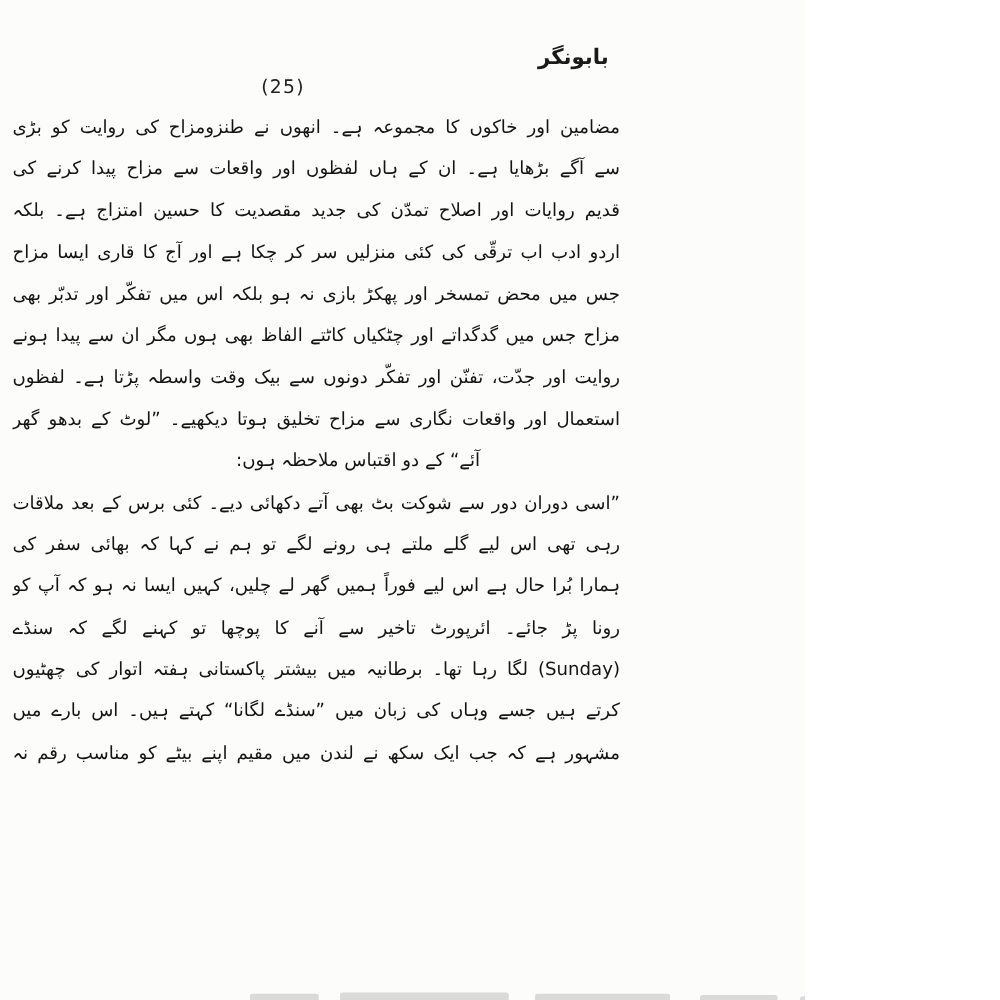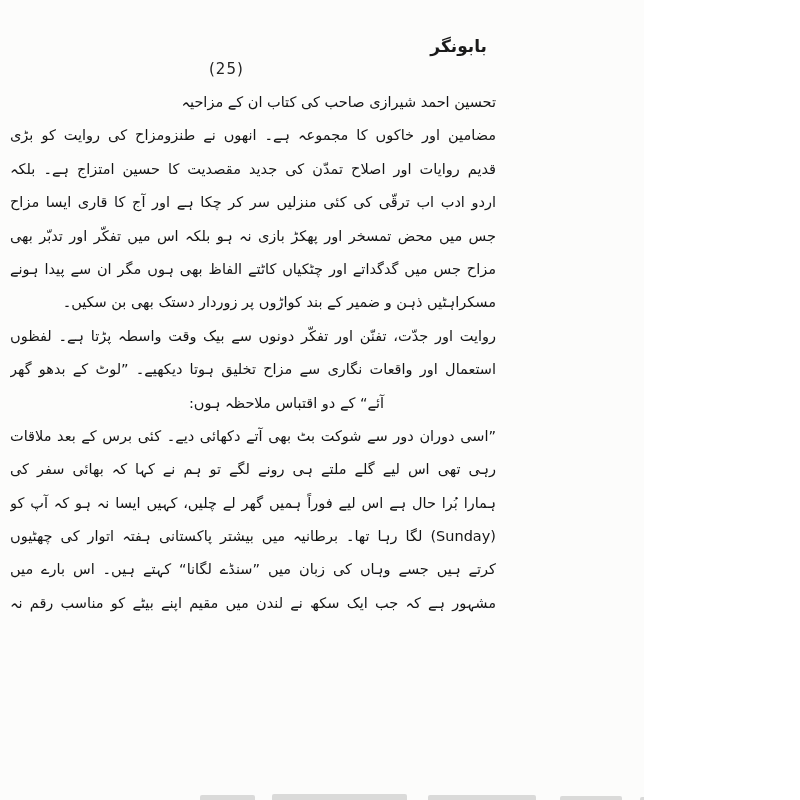--- a/index.html
+++ b/index.html
@@ -86,33 +86,33 @@
 </head>
 <body>
 
 <div class="page">
 
   <div class="running-head">بابونگر</div>
 
   <div class="page-number">(25)</div>
 
   <div class="text-col">
-    <div class="line">تحسین احمد شیرازی صاحب کی کتاب ان کے مزاحیہ</div>
     <div class="line justify">مضامین اور خاکوں کا مجموعہ ہے۔ انھوں نے طنزومزاح کی روایت کو بڑی خوبصورتی</div>
+    <div class="line justify">سے آگے بڑھایا ہے۔ ان کے ہاں لفظوں اور واقعات سے مزاح پیدا کرنے کی</div>
     <div class="line justify">قدیم روایات اور اصلاح تمدّن کی جدید مقصدیت کا حسین امتزاج ہے۔ بلکہ شعبۂ</div>
     <div class="line justify">اردو ادب اب ترقّی کی کئی منزلیں سر کر چکا ہے اور آج کا قاری ایسا مزاح چاہتا ہے</div>
     <div class="line justify">جس میں محض تمسخر اور پھکڑ بازی نہ ہو بلکہ اس میں تفکّر اور تدبّر بھی موجود ہو۔ ایسا</div>
     <div class="line justify">مزاح جس میں گدگداتے اور چٹکیاں کاٹتے الفاظ بھی ہوں مگر ان سے پیدا ہونے والی</div>
-    <div class="line">مسکراہٹیں ذہن و ضمیر کے بند کواڑوں پر زوردار دستک بھی بن سکیں۔</div>
     <div class="line justify">روایت اور جدّت، تفنّن اور تفکّر دونوں سے بیک وقت واسطہ پڑتا ہے۔ لفظوں کے</div>
     <div class="line justify">استعمال اور واقعات نگاری سے مزاح تخلیق ہوتا دیکھیے۔ ”لوٹ کے بدھو گھر سے</div>
     <div class="line indent">آئے“ کے دو اقتباس ملاحظہ ہوں:</div>
     <div class="line justify">”اسی دوران دور سے شوکت بٹ بھی آتے دکھائی دیے۔ کئی برس کے بعد ملاقات ہو</div>
     <div class="line justify">رہی تھی اس لیے گلے ملتے ہی رونے لگے تو ہم نے کہا کہ بھائی سفر کی تھکان سے</div>
     <div class="line justify">ہمارا بُرا حال ہے اس لیے فوراً ہمیں گھر لے چلیں، کہیں ایسا نہ ہو کہ آپ کو ہمیں ہی</div>
+    <div class="line justify">رونا پڑ جائے۔ ائرپورٹ تاخیر سے آنے کا پوچھا تو کہنے لگے کہ سنڈے</div>
     <div class="line justify">(Sunday) لگا رہا تھا۔ برطانیہ میں بیشتر پاکستانی ہفتہ اتوار کی چھٹیوں میں بھی کام</div>
     <div class="line justify">کرتے ہیں جسے وہاں کی زبان میں ”سنڈے لگانا“ کہتے ہیں۔ اس بارے میں واقعہ</div>
     <div class="line justify">مشہور ہے کہ جب ایک سکھ نے لندن میں مقیم اپنے بیٹے کو مناسب رقم نہ بھیجنے پر</div>
   </div>
 
   <div class="cutoff">
     <span class="c1"></span>
     <span class="c2"></span>
     <span class="c3"></span>
     <span class="c4"></span>

